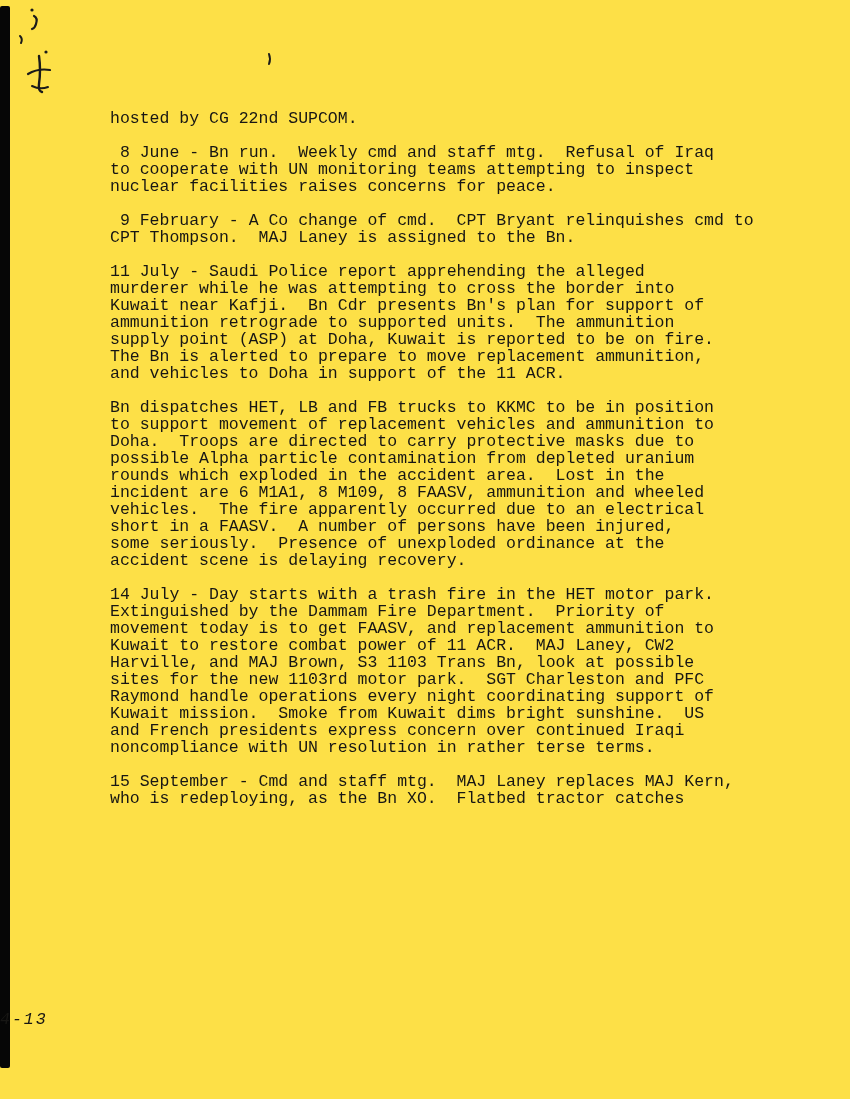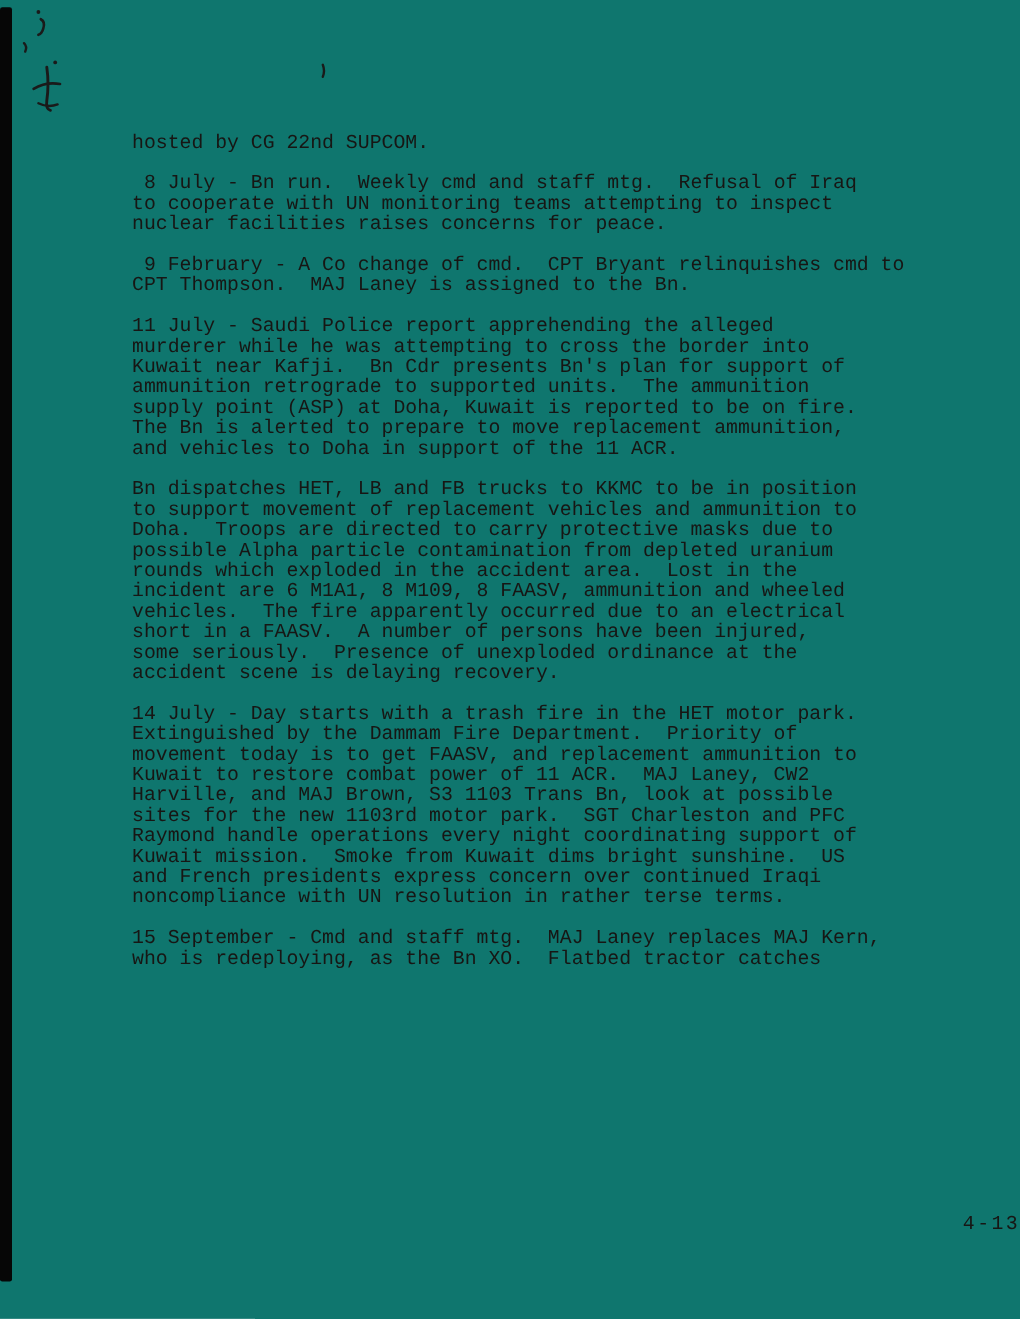--- a/index.html
+++ b/index.html
@@ -9,21 +9,21 @@
   body {
     width: 850px;
     height: 1099px;
     background: #f6f6f3;
     position: relative;
     overflow: hidden;
   }
   .page {
     position: absolute;
     inset: 0;
-    background: #0f766e;
+    background: #fde047;
     padding-left: 20px;
   }
   .scan-bar {
     position: absolute;
     left: 0;
     top: 6px;
     width: 10px;
     height: 1062px;
     background: #060606;
     border-radius: 2px;
@@ -54,25 +54,26 @@
   }
   .para {
     margin: 0 0 17px 0;
     white-space: pre-wrap;
   }
   .page-number {
     position: absolute;
     left: 0;
     right: 0;
     top: 1010px;
-    text-align: right;
+    text-align: left;
     font-family: "Liberation Mono", "DejaVu Sans Mono", monospace;
     font-size: 16.5px;
     letter-spacing: 2px;
     color: #171614;
+    font-style: italic;
   }
 </style>
 </head>
 <body>
 
 <div class="page">
 
   <div class="scan-bar"></div>
 
   <svg class="ink-marks" viewBox="0 0 70 100">
@@ -84,21 +85,21 @@
     <path d="M 20 82 q 8 4 16 1" fill="none" stroke="#1a1a1a" stroke-width="2" stroke-linecap="round"></path>
     <circle cx="34" cy="48" r="1.6" fill="#1a1a1a"></circle>
   </svg>
 
   <svg class="tick-mark" viewBox="0 0 12 16">
     <path d="M 5 2 q 2 5 0 10" fill="none" stroke="#1a1a1a" stroke-width="2" stroke-linecap="round"></path>
   </svg>
 
   <div class="text-block">
       <p class="para">hosted by CG 22nd SUPCOM.</p>
-      <p class="para"> 8 July - Bn run.  Weekly cmd and staff mtg.  Refusal of Iraq
+      <p class="para"> 8 June - Bn run.  Weekly cmd and staff mtg.  Refusal of Iraq
 to cooperate with UN monitoring teams attempting to inspect
 nuclear facilities raises concerns for peace.</p>
       <p class="para"> 9 February - A Co change of cmd.  CPT Bryant relinquishes cmd to
 CPT Thompson.  MAJ Laney is assigned to the Bn.</p>
       <p class="para">11 July - Saudi Police report apprehending the alleged
 murderer while he was attempting to cross the border into
 Kuwait near Kafji.  Bn Cdr presents Bn's plan for support of
 ammunition retrograde to supported units.  The ammunition
 supply point (ASP) at Doha, Kuwait is reported to be on fire.
 The Bn is alerted to prepare to move replacement ammunition,

